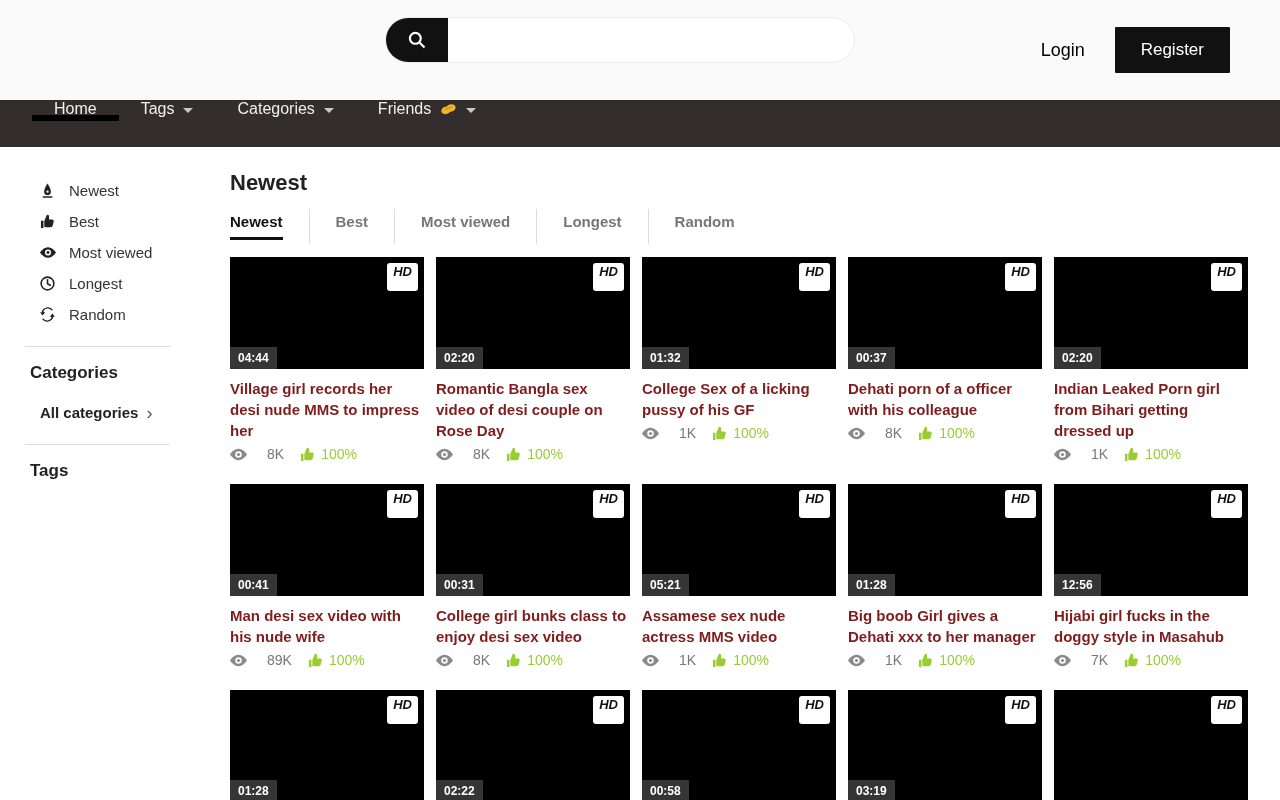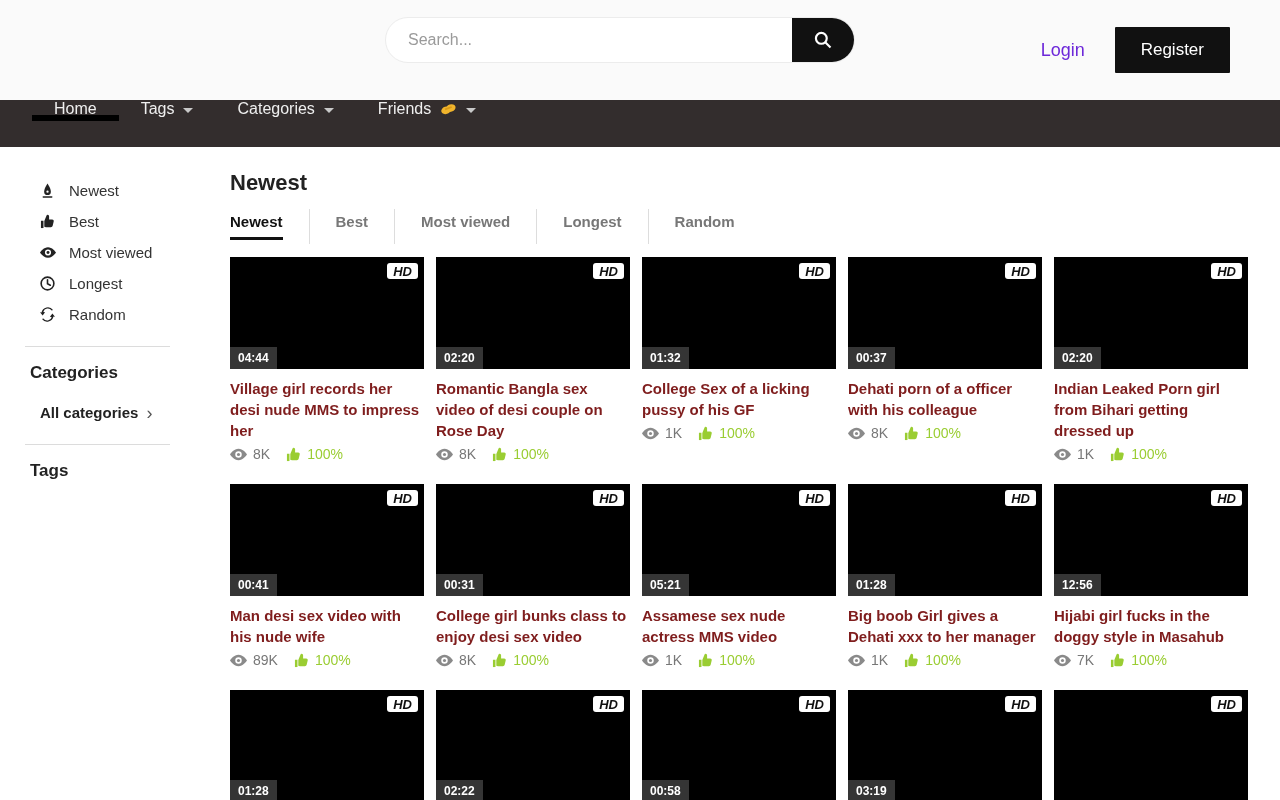--- a/index.html
+++ b/index.html
@@ -11,21 +11,21 @@
   .search-wrap { position:absolute; left:385px; top:17px; width:470px; height:46px;
                  display:flex; background:#fff; border:1px solid #ececec;
                  border-radius:23px; overflow:hidden; }
   .search-wrap input { flex:1; border:none; outline:none; padding:0 22px; font-size:16px;
                        color:#333; background:transparent; font-family:inherit; }
   .search-wrap input::placeholder { color:#9a9a9a; }
   .search-btn { width:62px; border:none; background:var(--dark); cursor:pointer;
                 display:flex; align-items:center; justify-content:center; }
   .auth { position:absolute; right:50px; top:0; height:100px; display:flex;
           align-items:center; gap:30px; }
-  .login { font-size:18px; color:#6d28d9; text-decoration:none; cursor:pointer; }
+  .login { font-size:18px; color:#000000; text-decoration:none; cursor:pointer; }
   .register { background:var(--dark); color:#fff; font-size:17px; border:none;
               border-radius:1px; padding:13px 26px; cursor:pointer; font-family:inherit; }
 
   
   .nav { height:47px; background:var(--nav-bg); display:flex; align-items:flex-start;
          padding-left:32px; position:relative; z-index:2; }
   .nav-item { display:flex; align-items:center; padding:0 22px; color:#efefef;
               font-size:16px; text-decoration:none; cursor:pointer; position:relative; gap:9px; }
   .nav-item.active::after { content:""; position:absolute; left:0; right:0; bottom:-3px;
               height:6px; background:#000; }
@@ -56,39 +56,38 @@
   .tab:first-child { border-left:none; padding-left:0; }
   .tab .lbl { display:inline-block; padding-bottom:7px; }
   .tab.active { color:#111; }
   .tab.active .lbl { border-bottom:3px solid #111; }
 
   .grid { margin-top:13px; display:grid; grid-template-columns:repeat(5, 194px);
           column-gap:12px; row-gap:22px; }
   .card { width:194px; cursor:pointer; }
   .thumb { position:relative; width:194px; height:112px; background:#000; }
   .hd { position:absolute; top:6px; right:6px; background:#fff; color:#111;
-        font-weight:bold; font-style:italic; font-size:13px; padding:1px 6px 0;
+        font-weight:bold; font-style:italic; font-size:13px; padding:1px 6px 12px;
         border-radius:3px; }
   .dur { position:absolute; left:0; bottom:0; background:rgba(58,58,58,.92); color:#fff;
          font-weight:bold; font-size:12px; padding:4px 8px; }
   .vtitle { margin-top:9px; font-size:15px; font-weight:bold; color:#7f1d1d; line-height:21px;
             min-height:42px; }
   .stats { margin-top:5px; display:flex; align-items:center; gap:16px; font-size:14px; }
-  .views { display:flex; align-items:center; gap:6px; color:#777; }
+  .views { display:flex; align-items:center; gap:20px; color:#777; }
   .views .icn { color:#8a8a8a; display:flex; }
   .rating { display:flex; align-items:center; gap:6px; color:var(--green); }
   .rating .icn { color:var(--green); display:flex; }
   .icn svg { display:block; }
 </style>
 </head>
 <body>
 
 <div class="header">
   <div class="search-wrap">
-    <input type="text" placeholder="Search..." style="">
     <button class="search-btn">
       <span class="icn">
         <svg width="20" height="20" viewBox="0 0 24 24" fill="none" stroke="#fff" stroke-width="2.6">
           <circle cx="10" cy="10" r="6.5"></circle>
             <line x1="15" y1="15" x2="21" y2="21"></line>
         </svg>
       </span>
     </button>
   </div>
   <div class="auth">

